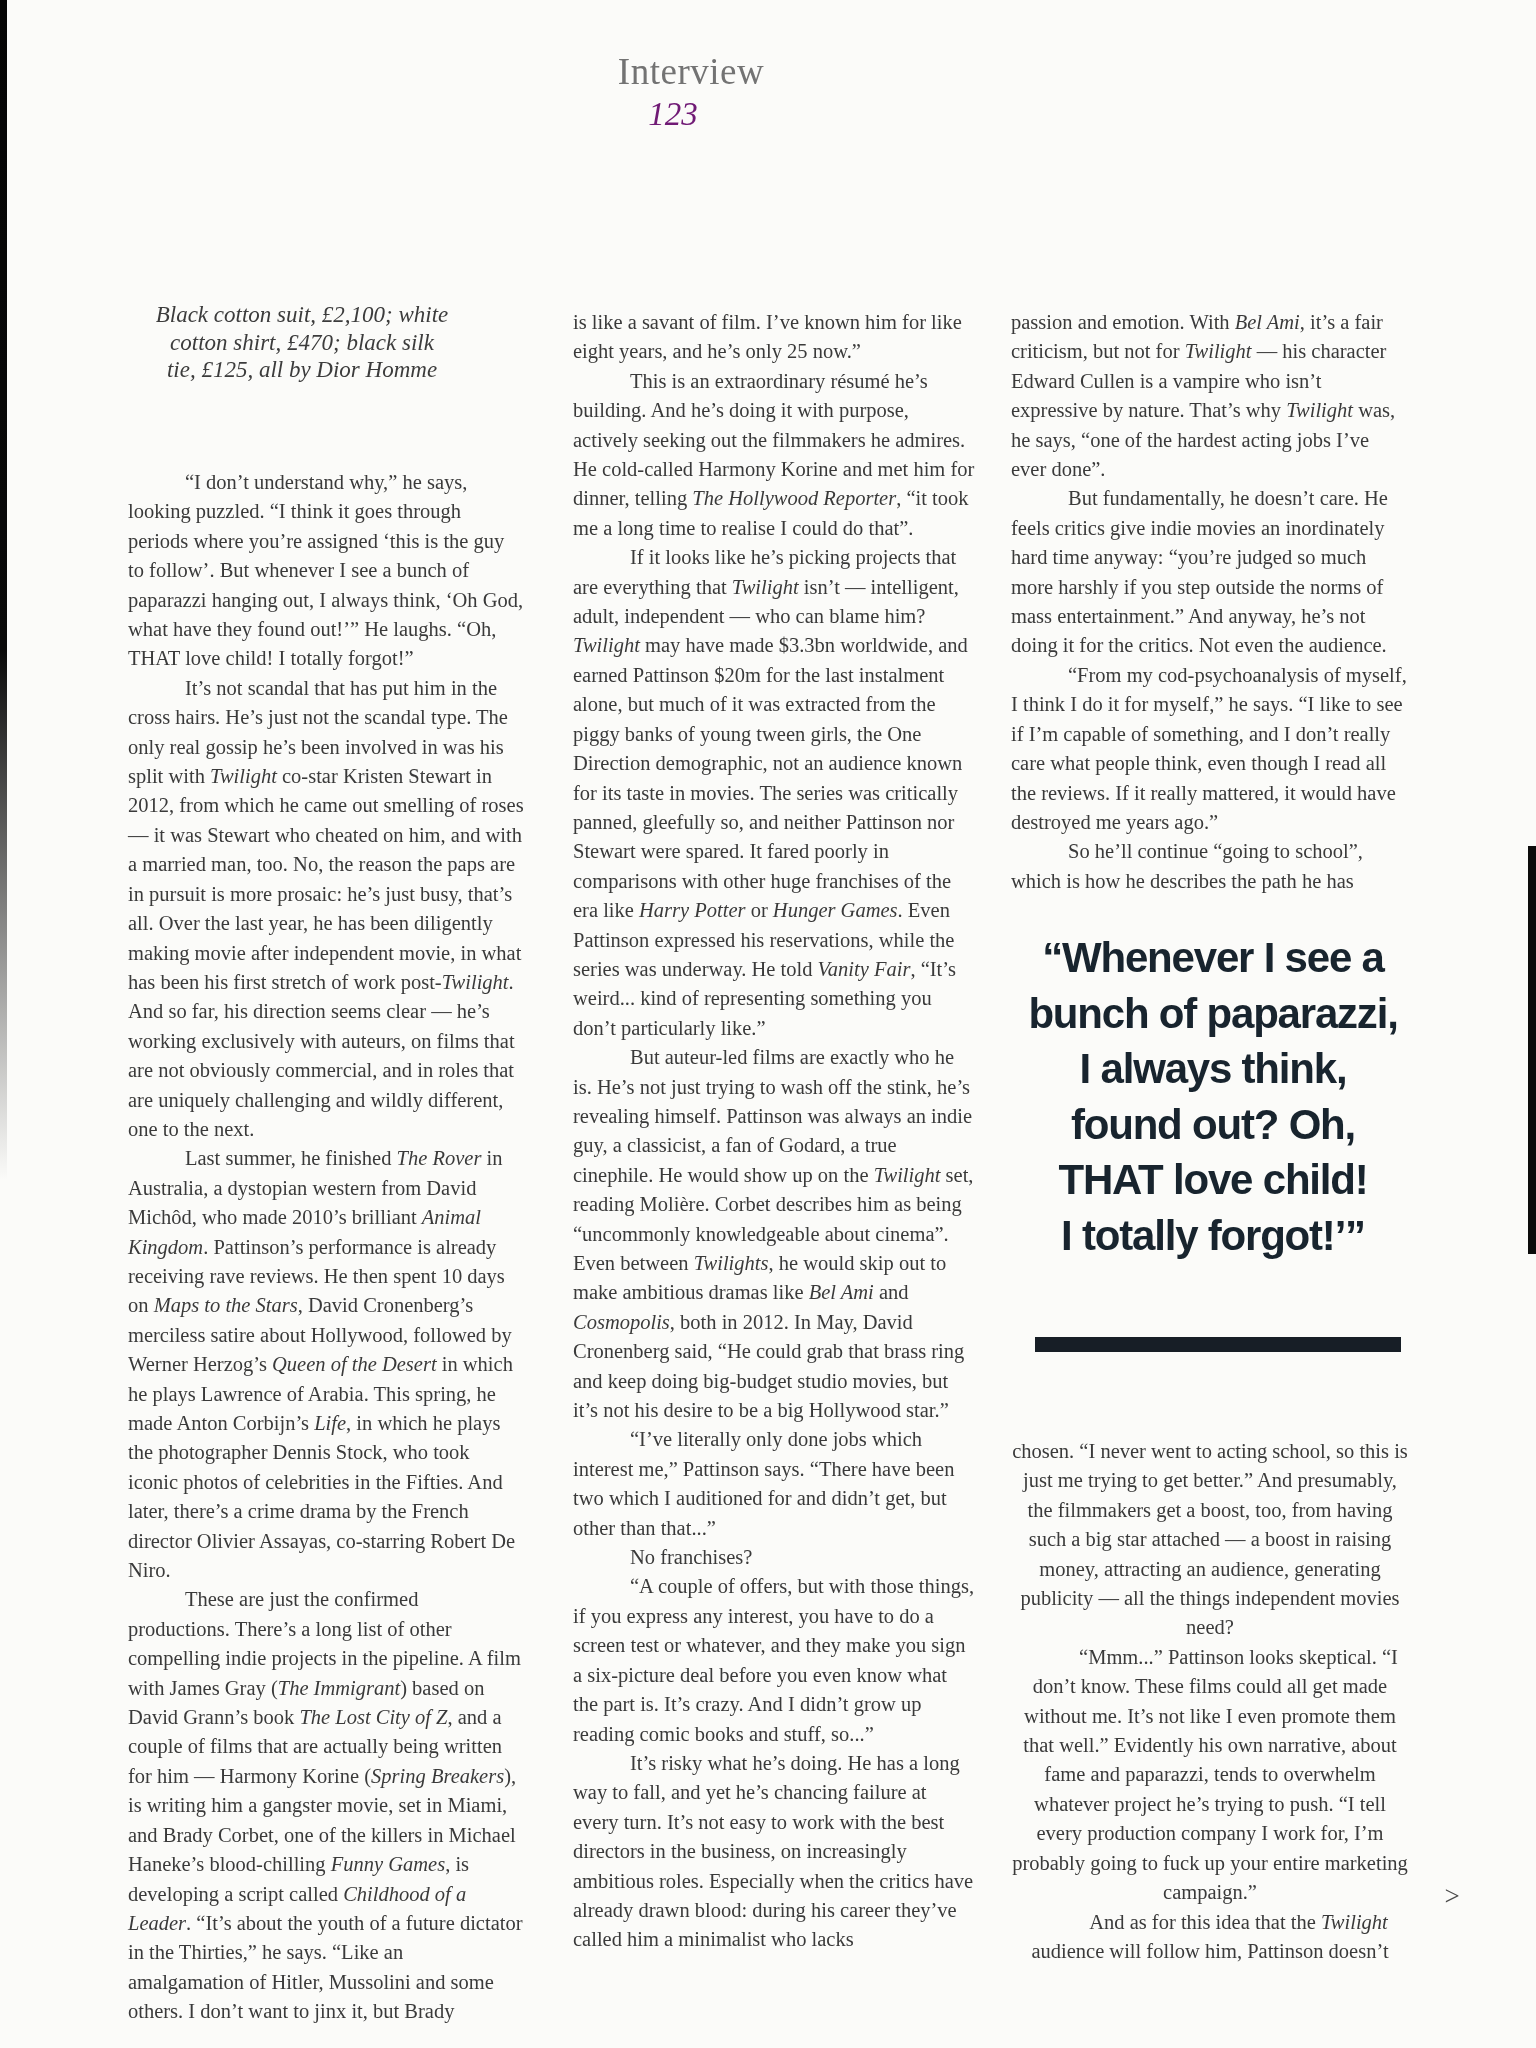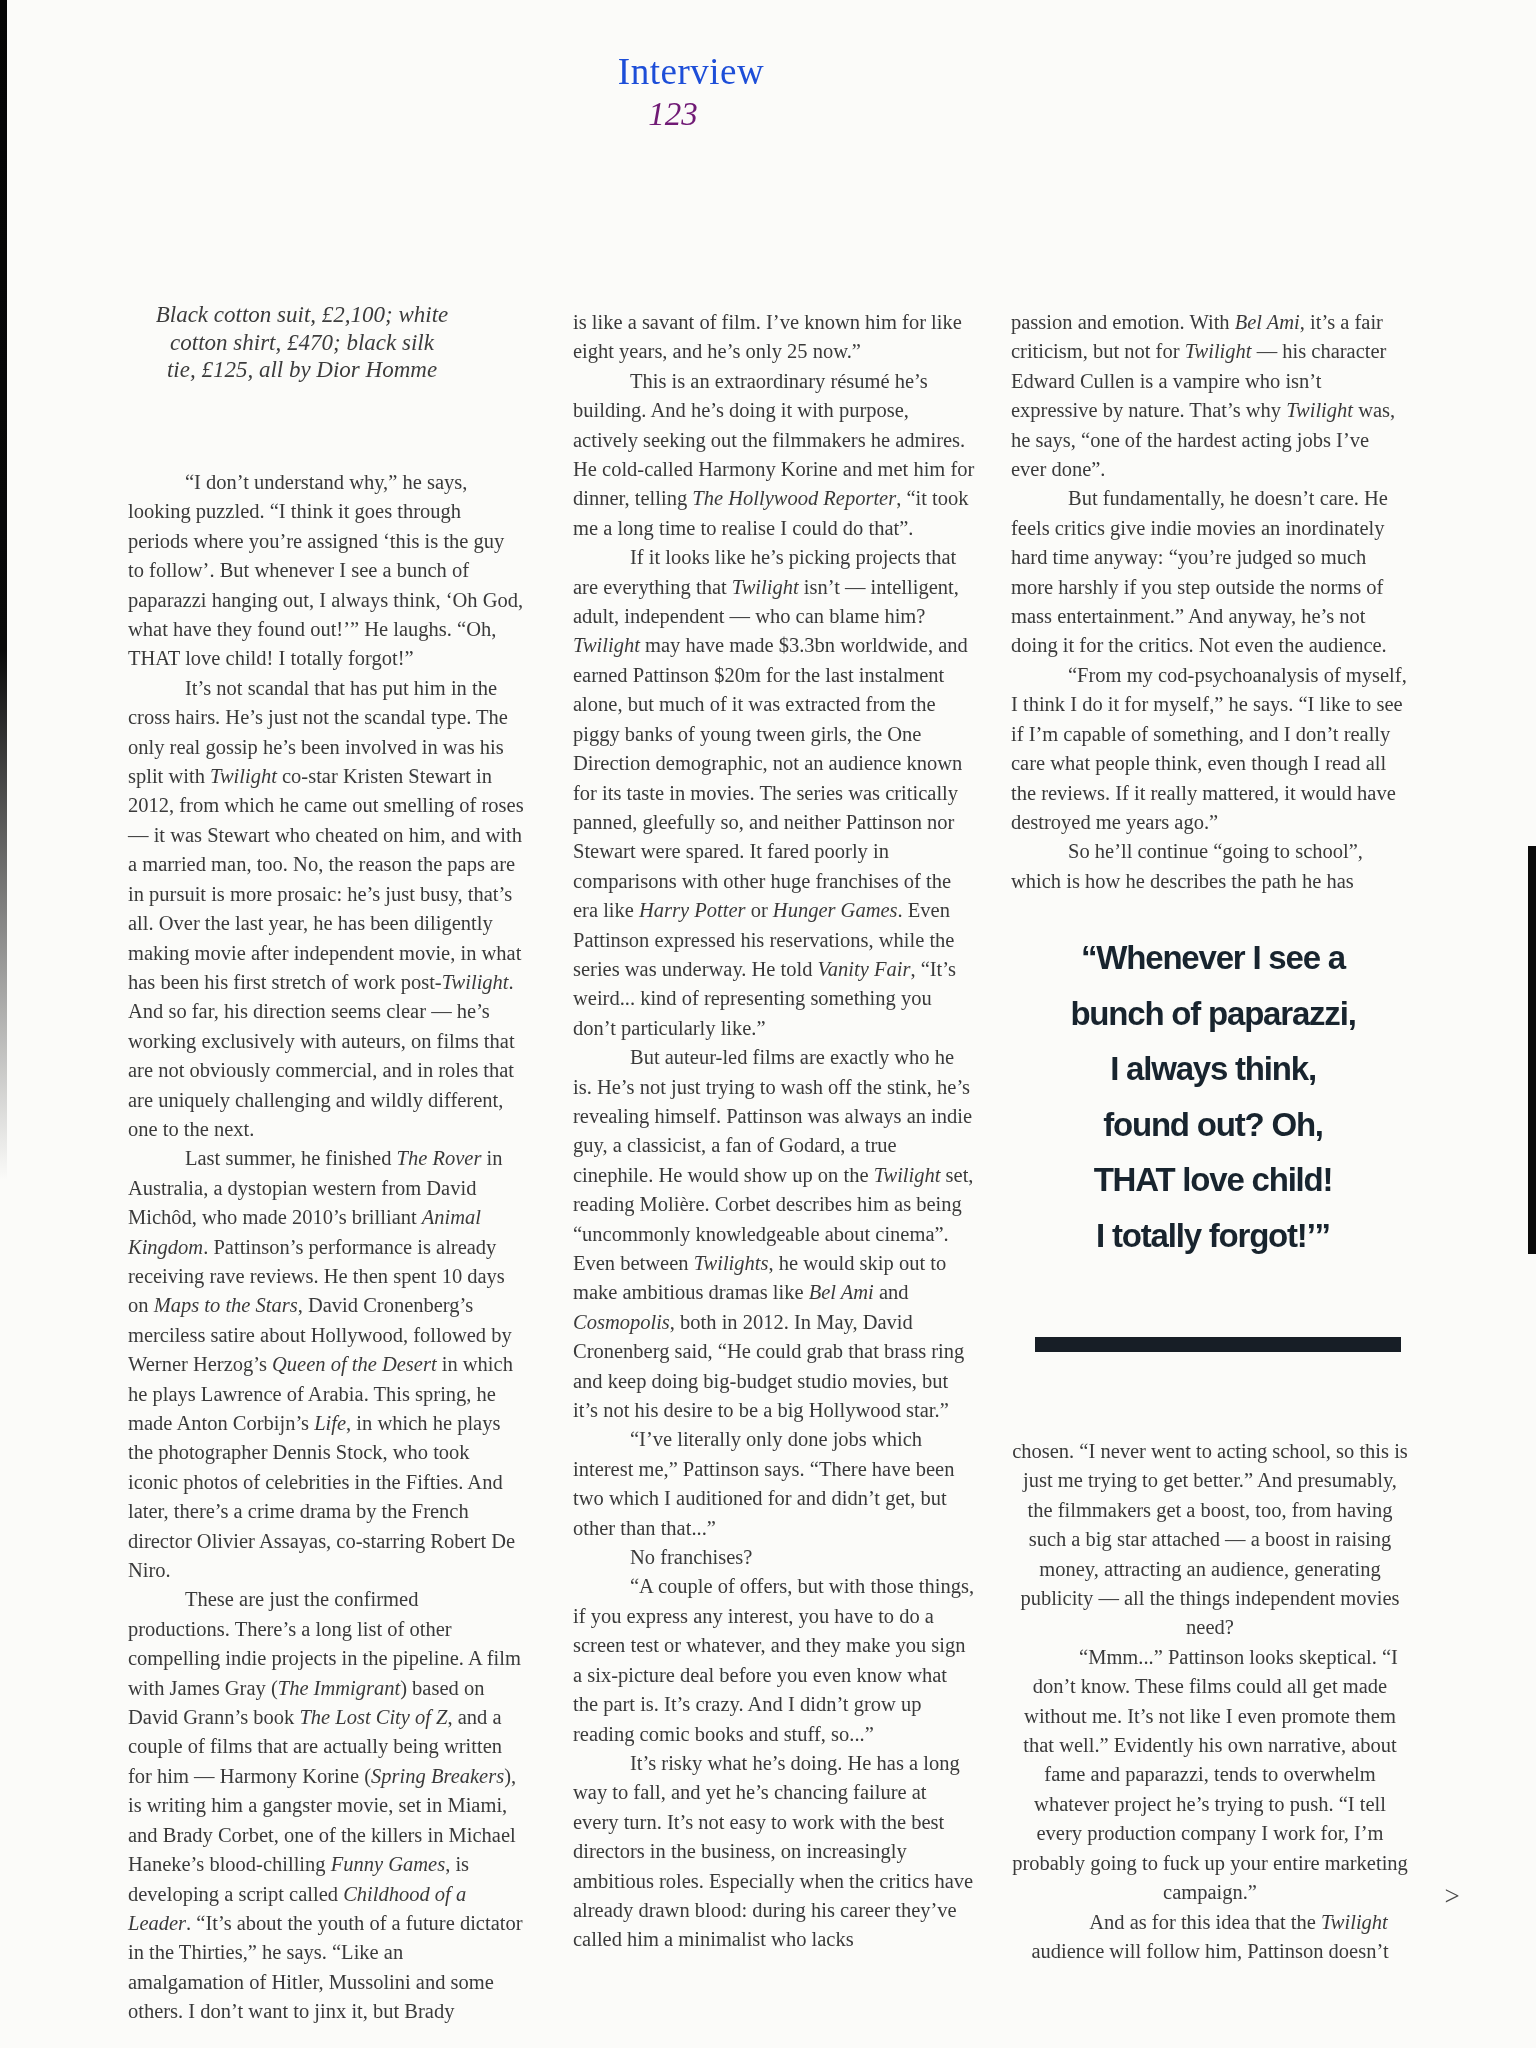--- a/index.html
+++ b/index.html
@@ -8,37 +8,37 @@
     background:#fbfbf9;
     font-family:"Liberation Serif", serif;
     color:#3a3a3a;
     -webkit-font-smoothing:antialiased;
   }
   .edge-left{position:absolute;left:0;top:0;width:7px;height:1180px;
     background:linear-gradient(to bottom,#050505 0%,#0a0a0a 55%,rgba(10,10,10,0) 100%);}
   .edge-right{position:absolute;right:0;top:846px;width:8px;height:408px;background:#0b0b0b;}
 
   .header{position:absolute;top:52px;left:0;width:1346px;text-align:center;}
-  .header .section{font-size:37px;line-height:40px;color:#1d4ed8;letter-spacing:.5px;padding-left:36px;}
+  .header .section{font-size:37px;line-height:40px;color:#737373;letter-spacing:.5px;padding-left:36px;}
   .header .pagenum{font-size:33px;line-height:36px;font-style:italic;color:#701a75;margin-top:4px;}
 
   .caption{position:absolute;left:137px;top:301px;width:330px;
     font-style:italic;font-size:23px;line-height:27.5px;color:#3c3c3c;text-align:center;}
 
   .col{position:absolute;font-size:20.5px;line-height:29.4px;text-align:left;}
   .col p{margin:0;text-indent:57px;}
   .col p.noindent{text-indent:0;}
   #col1{left:128px;top:468px;width:396px;}
   #col2{left:573px;top:308px;width:402px;}
   #col3top{left:1011px;top:308px;width:398px;}
   #col3bottom{left:1011px;top:1437px;width:398px;text-align:center;}
 
   .quote{position:absolute;left:996px;top:930px;width:434px;text-align:center;
     font-family:"Liberation Sans", sans-serif;font-weight:700;
-    font-size:33px;line-height:55.5px;letter-spacing:-1.2px;color:#18242e;}
+    font-size:42px;line-height:55.5px;letter-spacing:-1.2px;color:#18242e;}
   .quote-bar{position:absolute;left:1035px;top:1337px;width:366px;height:15px;background:#171e26;}
 
   .next-arrow{position:absolute;left:1437px;top:1876px;width:30px;height:40px;
     font-size:27px;line-height:40px;color:#4a4a4a;text-align:center;cursor:pointer;}
 </style>
 </head>
 <body>
 
 <div class="page">
 

